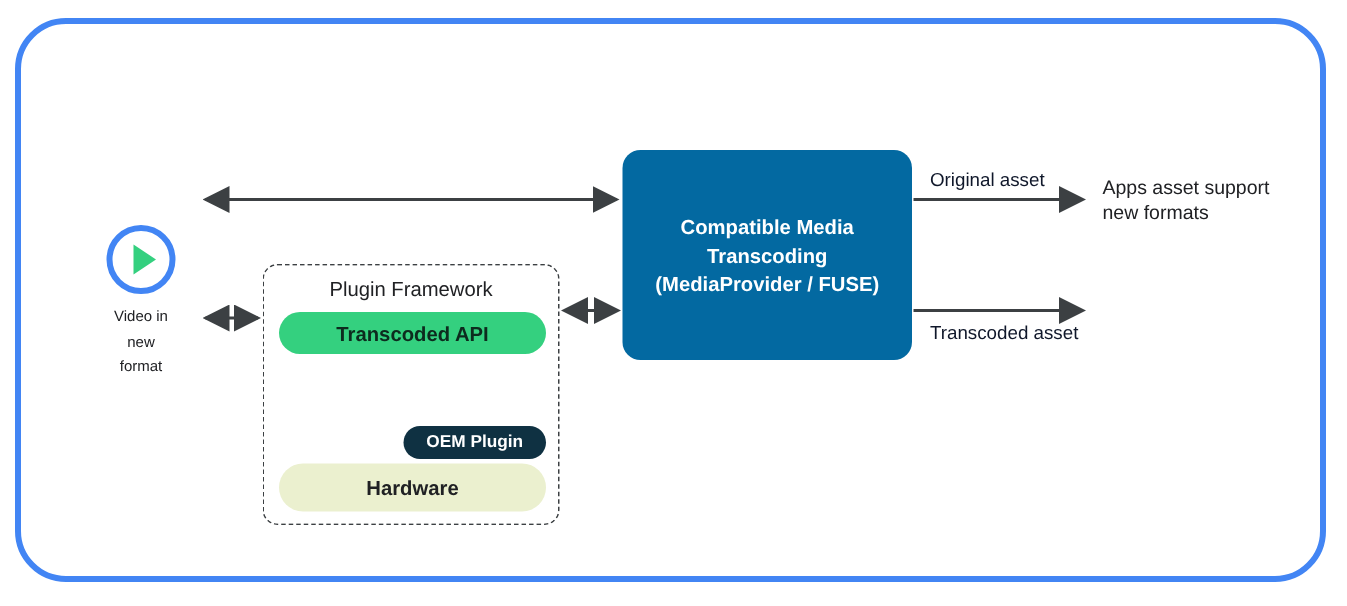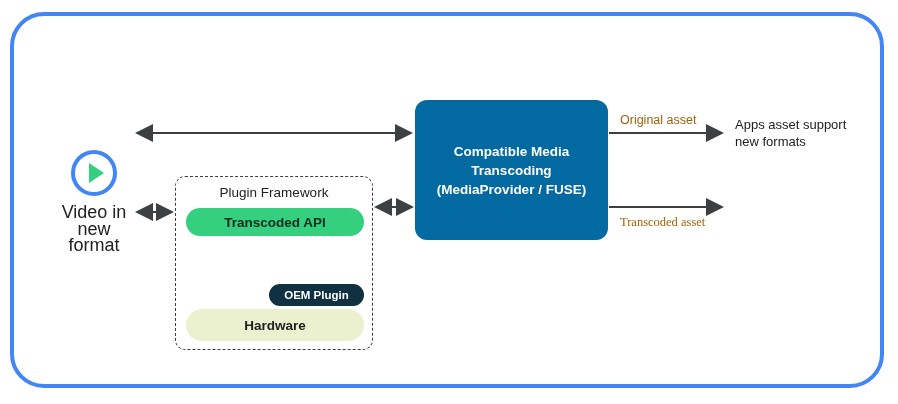--- a/index.html
+++ b/index.html
@@ -60,21 +60,21 @@
     left: 18px;
     top: 13px;
     width: 0;
     height: 0;
     border-left: 15px solid #34d07f;
     border-top: 10px solid transparent;
     border-bottom: 10px solid transparent;
   }
   #video-source-label {
     margin-top: 8px;
-    font-size: 18px;
+    font-size: 10px;
     line-height: 16.5px;
     color: #202124;
     white-space: pre-line;
   }
 
   
   #media-framework {
     position: absolute;
     left: 175px;
     top: 176px;
@@ -174,25 +174,25 @@
     top: 0;
     width: 898px;
     height: 404px;
     pointer-events: none;
   }
 
   
   .asset-label {
     position: absolute;
     font-size: 12.5px;
-    color: #a16207;
+    color: #0f172a;
     white-space: nowrap;
   }
   #original-asset-label { left: 620px; top: 113px; }
-  #transcoded-asset-label { left: 620px; top: 215px; font-family: Liberation Serif, serif; }
+  #transcoded-asset-label { left: 620px; top: 215px; }
 
   .apps-label {
     position: absolute;
     font-size: 13px;
     line-height: 17px;
     color: #202124;
     white-space: pre-line;
   }
   #apps-support-label { left: 735px; top: 116px; }
   #apps-no-support-label { left: 735px; top: 191px; }

